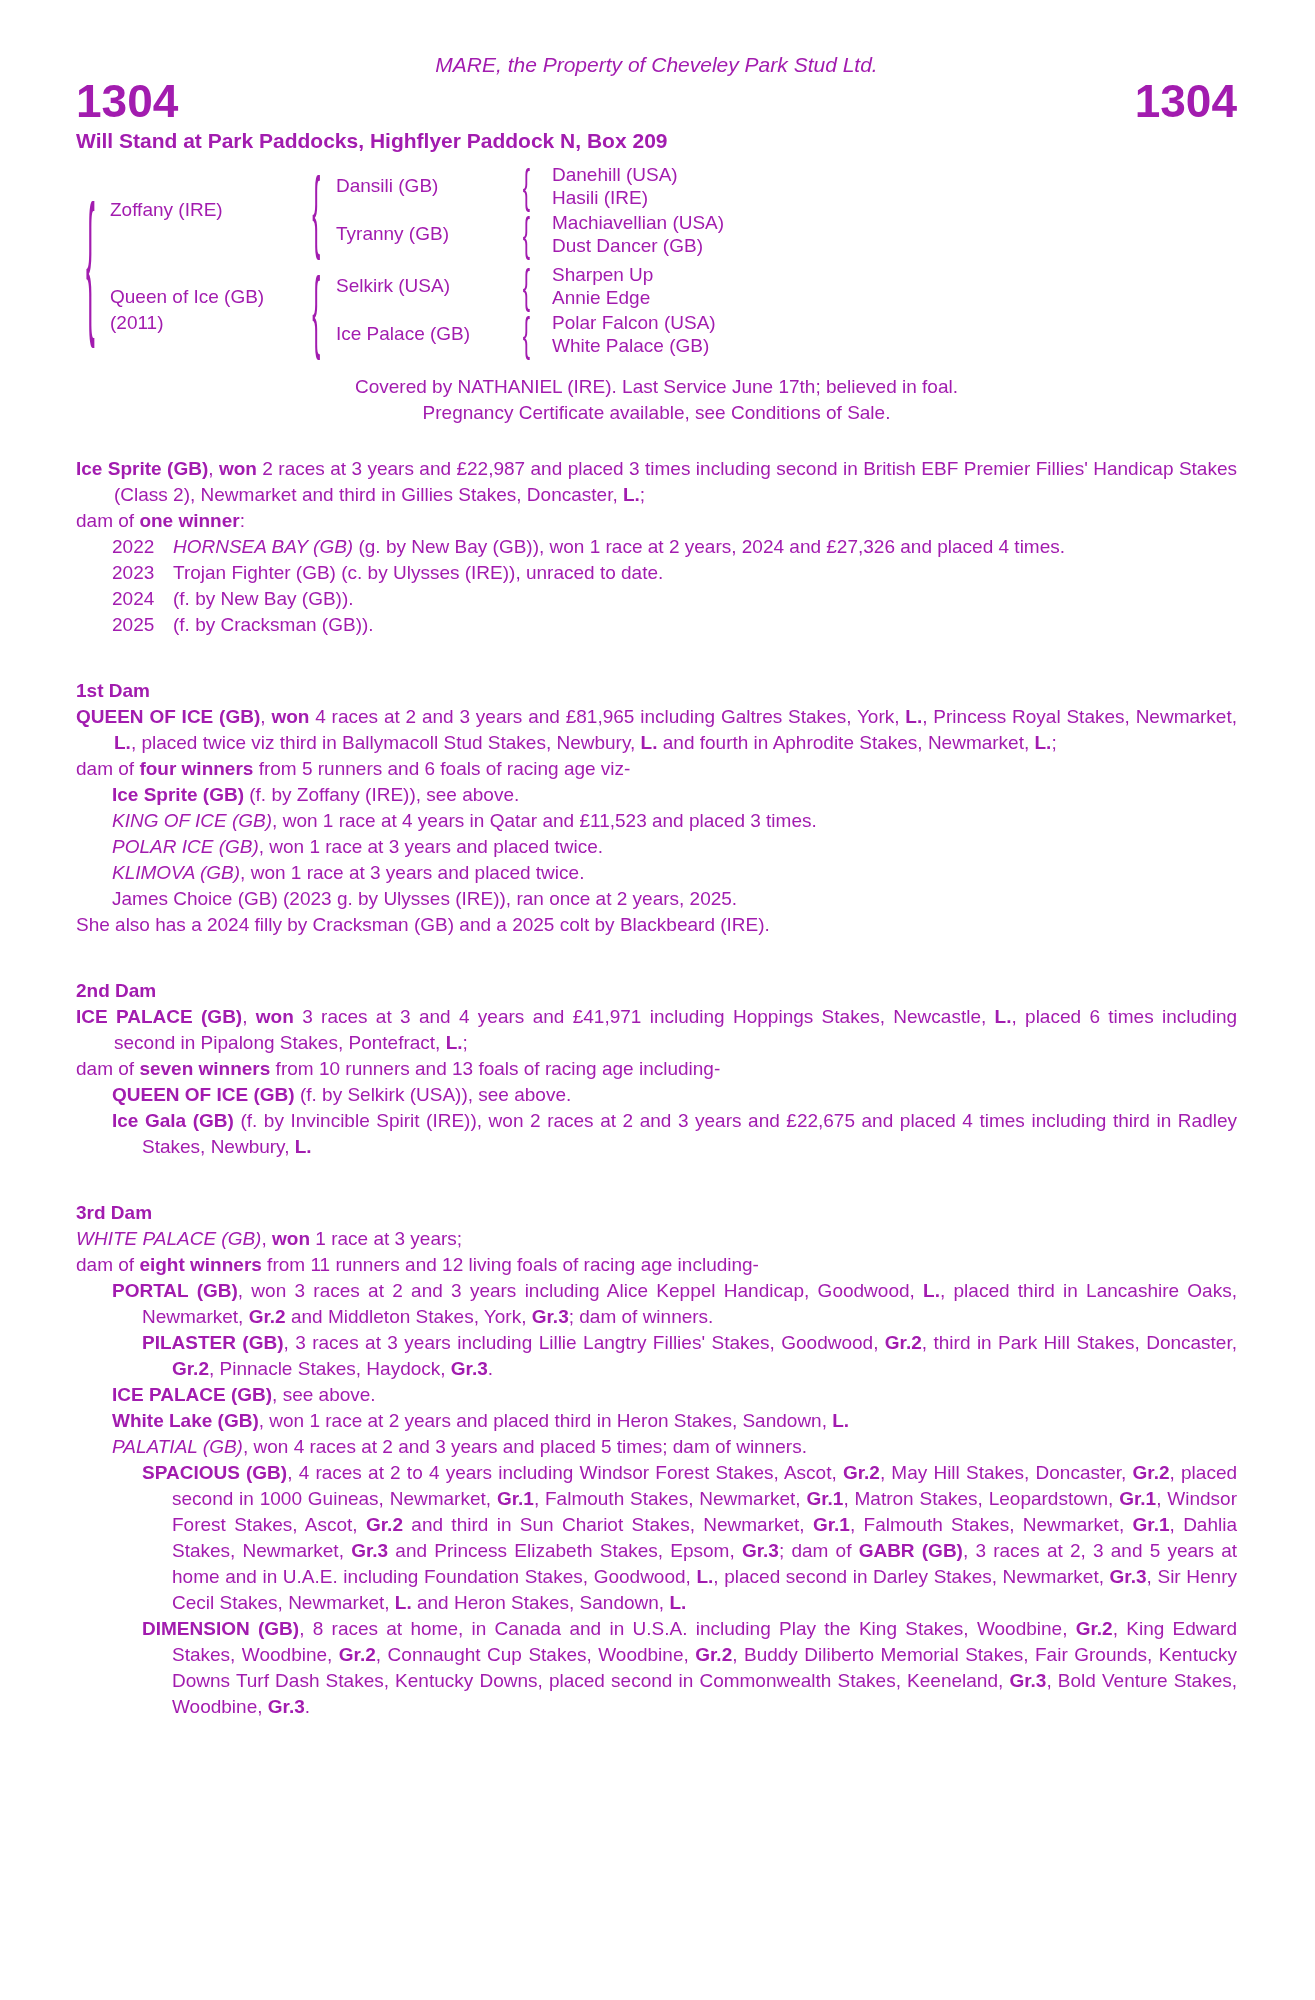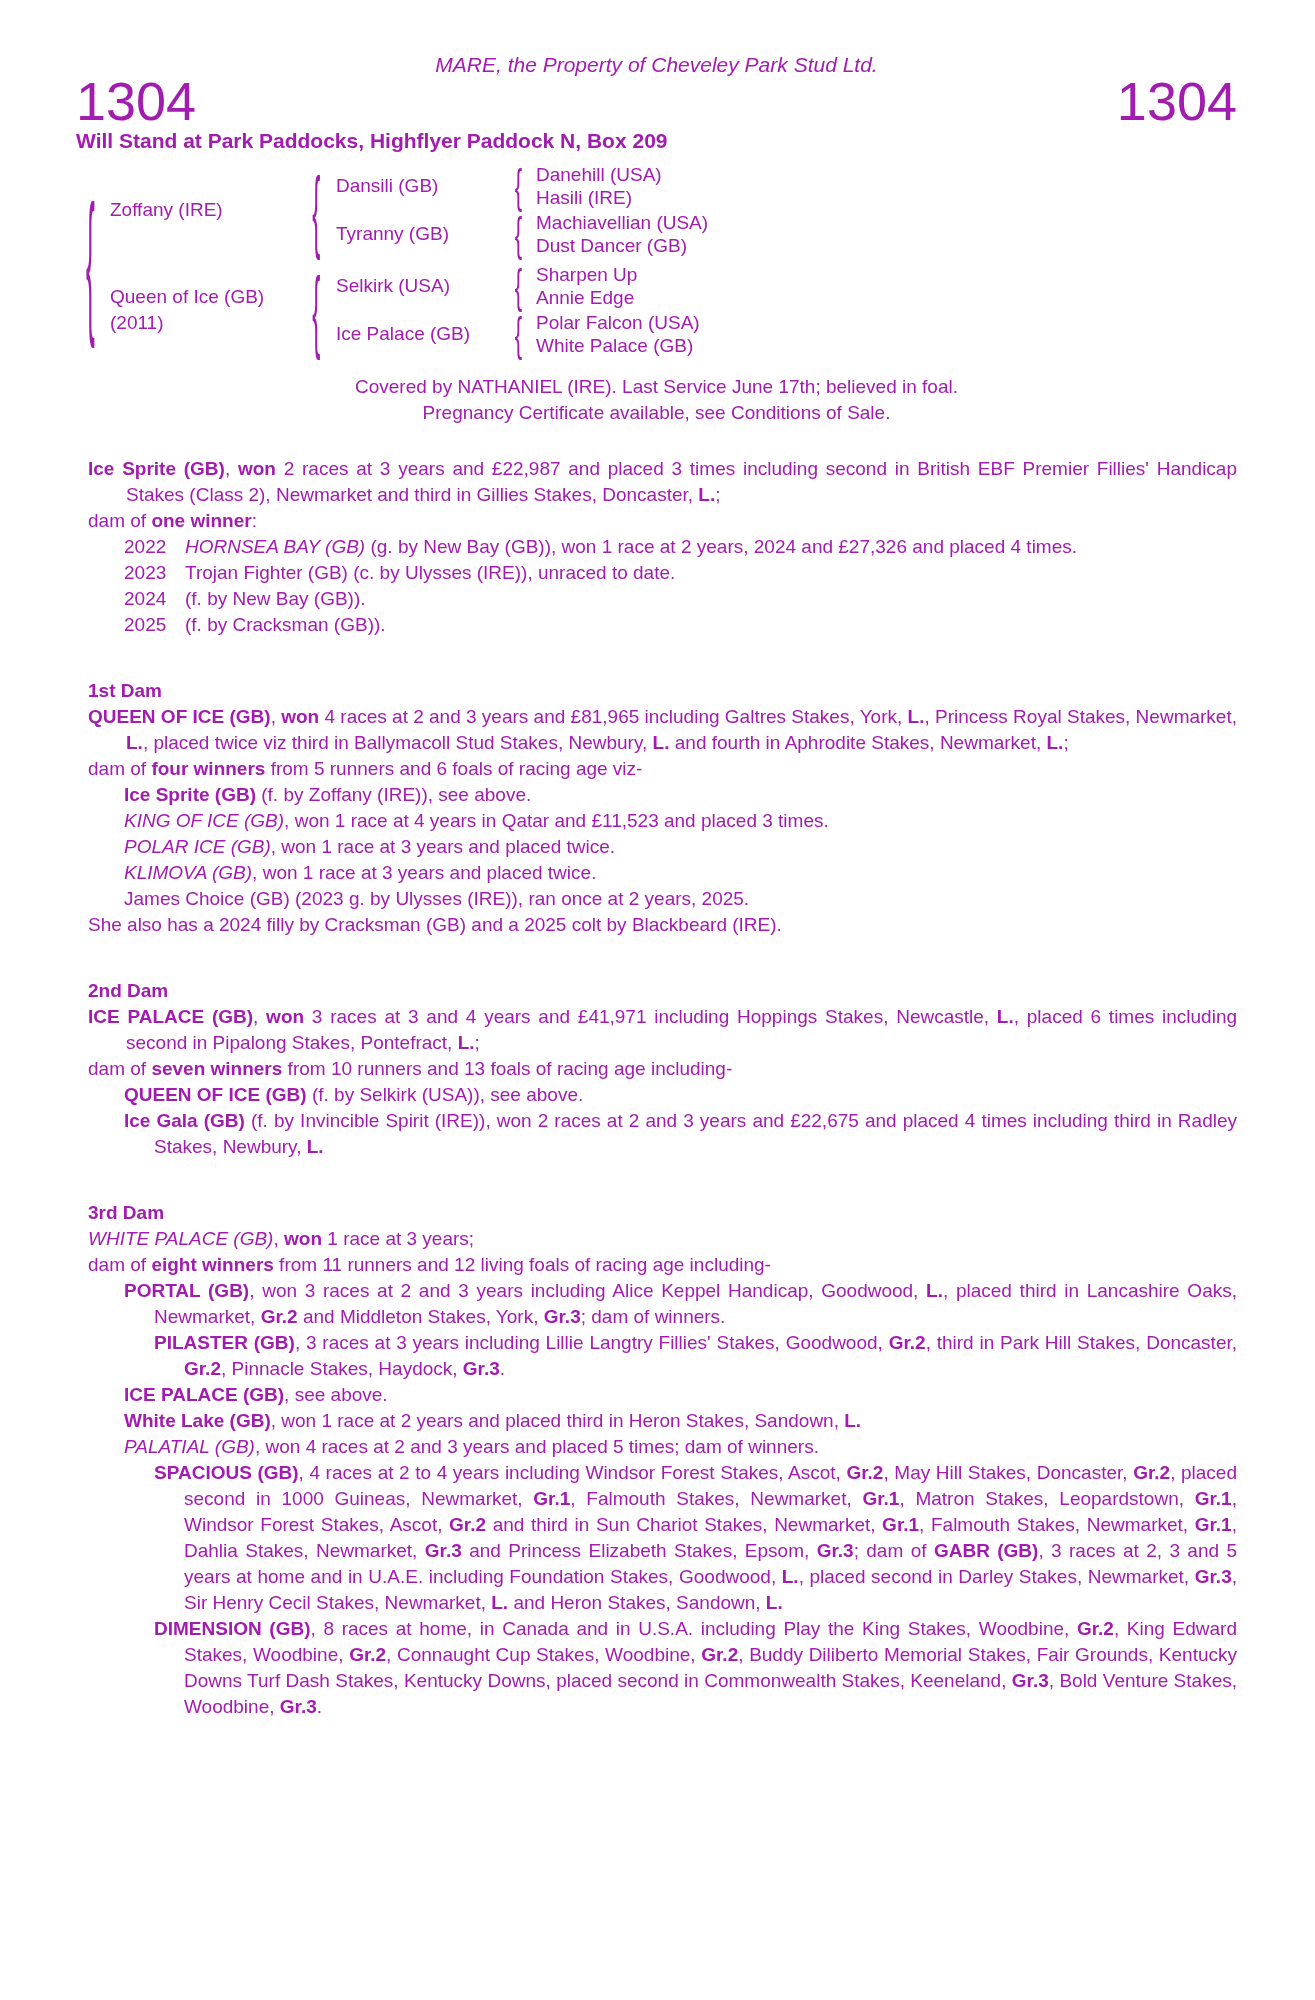--- a/index.html
+++ b/index.html
@@ -3,45 +3,45 @@
 <meta charset="utf-8">
 <style>
   html,body { margin:0; padding:0; background:#e8e8e8; }
   .page {
     width:1315px; height:2000px; margin:0 auto; background:#ffffff; color:#a21caf;
     font-family:"Liberation Sans", sans-serif; font-size:19px; line-height:26px;
     box-sizing:border-box; padding:52px 78px 0 76px; position:relative; overflow:hidden;
   }
   .header-title { text-align:center; font-style:italic; font-size:21px; }
   .lot-row { display:flex; justify-content:space-between; align-items:flex-start; margin-top:0px; }
-  .lot { font-weight:normal; font-size:54px; line-height:46px; }
+  .lot { font-weight:bold; font-size:46px; line-height:46px; }
   .stand-line { font-weight:bold; font-size:21px; margin-top:4px; }
 
   
   .pedigree { display:flex; align-items:center; margin-top:8px; }
   .subject { width:212px; }
   .subject-name { font-weight:bold; font-size:22px; }
   .halves { display:flex; flex-direction:column; }
   .half { display:flex; align-items:center; }
   .half + .half { margin-top:4px; }
   .gen1 { width:192px; padding-left:6px; }
   .gen2rows { display:flex; flex-direction:column; }
-  .gen2row { display:flex; align-items:center; height:48px; }
+  .gen2row { display:flex; align-items:center; height:48px;gap:8px; }
   .gen2name { width:168px; padding-left:6px; }
   .gen3col { line-height:23px; padding-left:4px; white-space:nowrap; }
   .brace { display:flex; align-items:center; justify-content:center; width:28px; flex:0 0 28px; }
   .brace > span { display:block; line-height:0.8; font-weight:400; }
   .br-s > span { font-size:44px; transform:scale(0.5,1.05); }
   .br-m > span { font-size:44px; transform:scale(0.55,2.05); }
   .br-l > span { font-size:44px; transform:scale(0.6,3.6); }
 
   .covered { text-align:center; margin-top:16px; }
 
   
-  .bodytext { margin-top:30px;margin-left:12px; }
+  .bodytext { margin-top:30px; }
   .p { text-align:justify; }
   .h0 { margin-left:38px; text-indent:-38px; }
   .h1 { margin-left:66px; text-indent:-30px; }
   .h2 { margin-left:96px; text-indent:-30px; }
   .flat { }
   .sechead { font-weight:bold; margin-top:40px; }
   .seg-b { font-weight:bold; }
   .seg-i { font-style:italic; }
 
   .produce-row { display:flex; }

